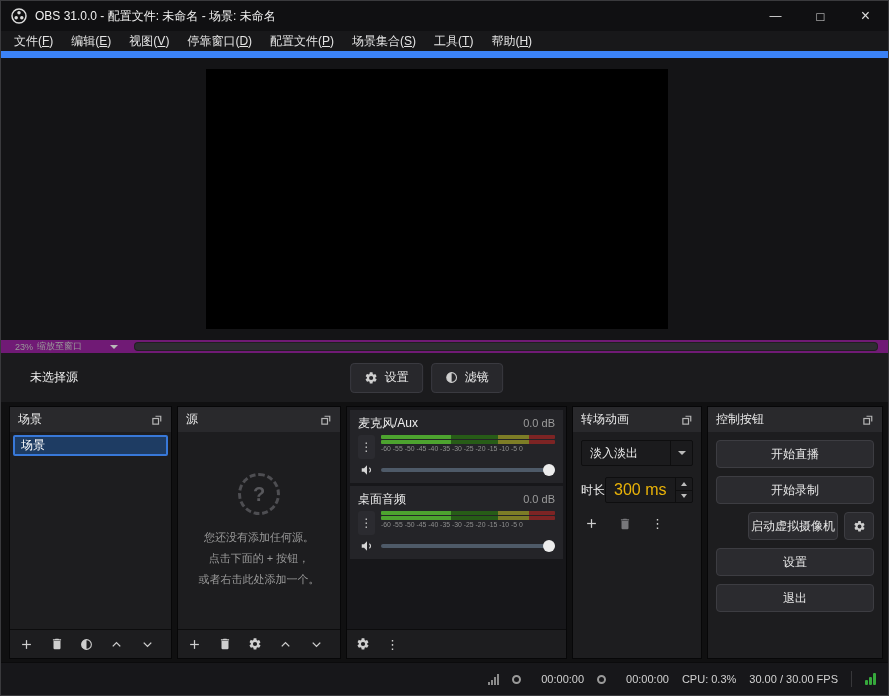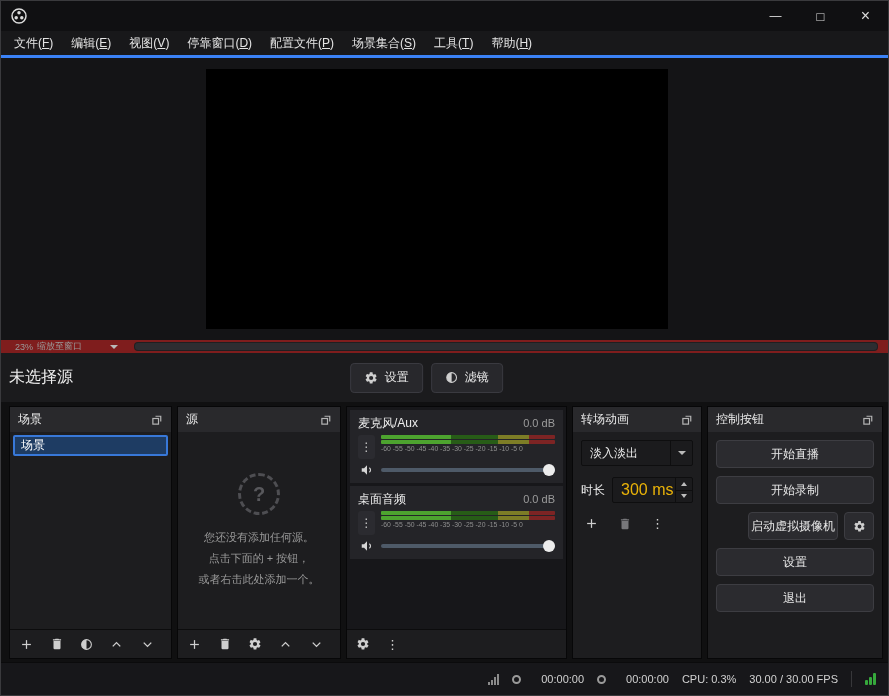--- a/index.html
+++ b/index.html
@@ -15,36 +15,36 @@
   }
   
   .titlebar { height: 30px; background: #101012; display: flex; align-items: center; flex: 0 0 30px; }
   .titlebar .logo { margin: 0 8px 0 10px; display: flex; align-items: center; }
   .titlebar .title { font-size: 12px; color: #f0f0f0; }
   .caption-buttons { margin-left: auto; display: flex; height: 100%; }
   .cap-btn { width: 45px; height: 100%; display: flex; align-items: center; justify-content: center; color: #dcdcdc; font-size: 12px; cursor: default; }
   .cap-btn.max { font-size: 13px; }
   .cap-btn.close { font-size: 16px; }
   
-  .menubar { height: 27px; flex: 0 0 27px; background: #18181a; display: flex; align-items: center; padding-left: 4px; border-bottom: 3px solid #3b82f6; }
+  .menubar { height: 27px; flex: 0 0 27px; background: #18181a; display: flex; align-items: center; padding-left: 4px; border-bottom: 7px solid #3b82f6; }
   .menu-item { padding: 0 9px; height: 100%; display: flex; align-items: center; color: #e4e4e4; font-size: 12px; }
   .menu-key { text-decoration: underline; }
   
   .preview { flex: 0 0 282px; background: #141416; position: relative; }
   .canvas { position: absolute; left: 205px; top: 11px; width: 462px; height: 260px; background: #000; }
   
-  .zoomrow { flex: 0 0 13px; display: flex; align-items: center; background: #7f1d1d; font-size: 9px; color: #9a9a9a; }
+  .zoomrow { flex: 0 0 13px; display: flex; align-items: center; background: #701a75; font-size: 9px; color: #9a9a9a; }
   .zoom-pct { margin-left: 14px; }
   .fitbtn { display: flex; align-items: center; gap: 28px; margin-left: 0; padding: 0 4px; }
   .tri-down { width: 0; height: 0; border-left: 4px solid transparent; border-right: 4px solid transparent; border-top: 4px solid #b9b9b9; }
   .hscroll { flex: 1; height: 9px; margin: 0 10px 0 12px; background: #1f1f21; border-radius: 4px; position: relative; }
   .hscroll .thumb { position: absolute; inset: 1px; background: #2d2d31; border-radius: 3px; }
   
   .srcbar { flex: 0 0 50px; background: #1b1b1d; position: relative; display: flex; align-items: center; border-bottom: 1px solid #101011; }
-  .no-source { margin-left: 8px; font-size: 16px; color: #efefef; }
+  .no-source { margin-left: 29px; font-size: 12px; color: #efefef; }
   .center-btns { position: absolute; left: 50%; top: 50%; transform: translate(-62%, -50%); display: flex; gap: 8px; }
   .bar-btn { display: flex; align-items: center; gap: 7px; height: 30px; padding: 0 13px; background: #28282c; border: 1px solid #3a3a40; border-radius: 4px; color: #e8e8e8; font-size: 12px; font-family: inherit; }
   
   .docks { flex: 1; background: #101011; display: flex; gap: 5px; padding: 3px 8px; min-height: 0; }
   .panel { background: #1d1d1f; border: 1px solid #070708; display: flex; flex-direction: column; min-height: 0; }
   .p-scenes { flex: 0 0 163px; } .p-sources { flex: 0 0 164px; } .p-mixer { flex: 0 0 221px; } .p-trans { flex: 0 0 130px; } .p-controls { flex: 0 0 175px; }
   .panel-header { flex: 0 0 25px; background: #29292c; display: flex; align-items: center; justify-content: space-between; padding: 0 8px; font-size: 12px; color: #eaeaea; }
   .pop-icon { color: #b5b5b5; display: flex; }
   .panel-body { flex: 1; display: flex; flex-direction: column; min-height: 0; }
   .panel-toolbar { flex: 0 0 29px; border-top: 1px solid #0c0c0d; display: flex; align-items: center; gap: 16px; padding: 0 9px; color: #cfcfcf; }
@@ -72,21 +72,21 @@
   .mix-slider-row { display: flex; align-items: center; margin-top: 4px; }
   .mute-btn { flex: 0 0 17px; display: flex; align-items: center; justify-content: center; color: #d6d6d6; margin-right: 6px; }
   .vol-slider { position: relative; flex: 1; height: 14px; }
   .vol-track { position: absolute; left: 0; right: 0; top: 5px; height: 4px; background: #4e5a68; border-radius: 2px; }
   .vol-handle { position: absolute; right: 0; top: 1px; width: 12px; height: 12px; background: #ececec; border-radius: 6px; }
   
   .trans-body { padding: 8px; gap: 0; }
   .dropdown { height: 26px; background: #1b1b1d; border: 1px solid #0e0e0f; border-radius: 2px; display: flex; align-items: center; }
   .dropdown .dd-label { flex: 1; padding-left: 8px; font-size: 12px; color: #ececec; }
   .dd-arrow-box { flex: 0 0 22px; height: 100%; border-left: 1px solid #0e0e0f; display: flex; align-items: center; justify-content: center; }
-  .duration-row { display: flex; align-items: center; margin-top: 11px; gap: 7px; }
+  .duration-row { display: flex; align-items: center; margin-top: 11px; }
   .duration-label { font-size: 12px; color: #ececec; }
   .spinbox { flex: 1; height: 26px; background: #1b1b1d; border: 1px solid #0e0e0f; border-radius: 2px; display: flex; }
   .spin-value { flex: 1; display: flex; align-items: center; padding-left: 8px; font-size: 16px; color: #eab308; }
   .spin-arrows { flex: 0 0 17px; border-left: 1px solid #0e0e0f; display: flex; flex-direction: column; }
   .spin-up, .spin-down { flex: 1; display: flex; align-items: center; justify-content: center; }
   .spin-up { border-bottom: 1px solid #0e0e0f; }
   .tri-up-s { width: 0; height: 0; border-left: 3.5px solid transparent; border-right: 3.5px solid transparent; border-bottom: 4px solid #bdbdbd; }
   .tri-down-s { width: 0; height: 0; border-left: 3.5px solid transparent; border-right: 3.5px solid transparent; border-top: 4px solid #bdbdbd; }
   .trans-actions { display: flex; align-items: center; gap: 19px; margin-top: 13px; padding-left: 3px; color: #cfcfcf; }
   .trans-actions .dots { font-size: 13px; color: #cfcfcf; }
@@ -115,20 +115,21 @@
 
   <div class="titlebar">
     <span class="logo">
       <svg width="16" height="16" viewBox="0 0 24 24">
         <circle cx="12" cy="12" r="10.5" fill="none" stroke="#dcdcdc" stroke-width="2.2"></circle>
         <circle cx="12" cy="7.2" r="2.6" fill="#dcdcdc"></circle>
         <circle cx="7.8" cy="14.6" r="2.6" fill="#dcdcdc"></circle>
         <circle cx="16.2" cy="14.6" r="2.6" fill="#dcdcdc"></circle>
       </svg>
     </span>
+    <span class="title">OBS 31.0.0 - 配置文件: 未命名 - 场景: 未命名</span>
     <div class="caption-buttons">
       <div class="cap-btn">—</div>
       <div class="cap-btn max">□</div>
       <div class="cap-btn close">×</div>
     </div>
   </div>
 
   <div class="menubar">
     <div class="menu-item">
         <span>文件(</span>

